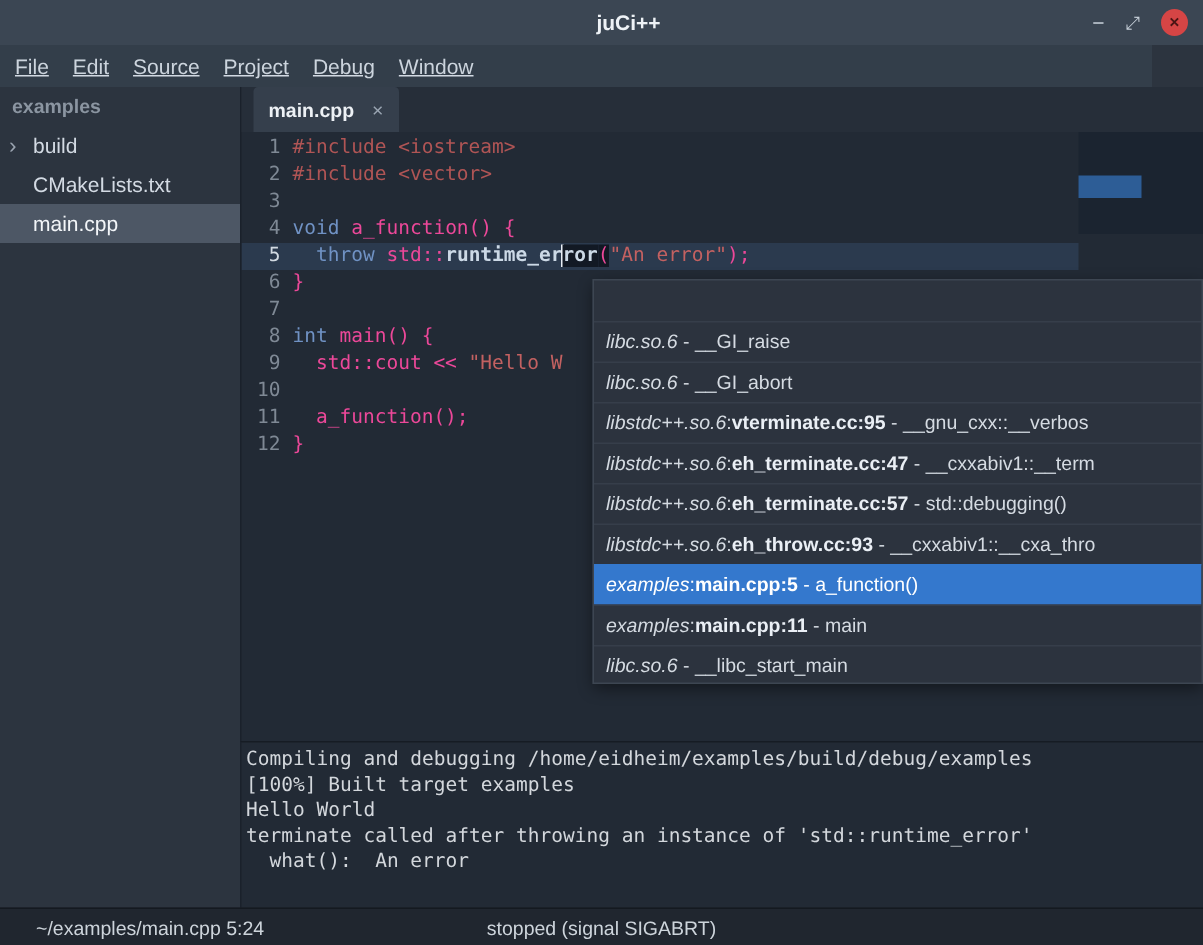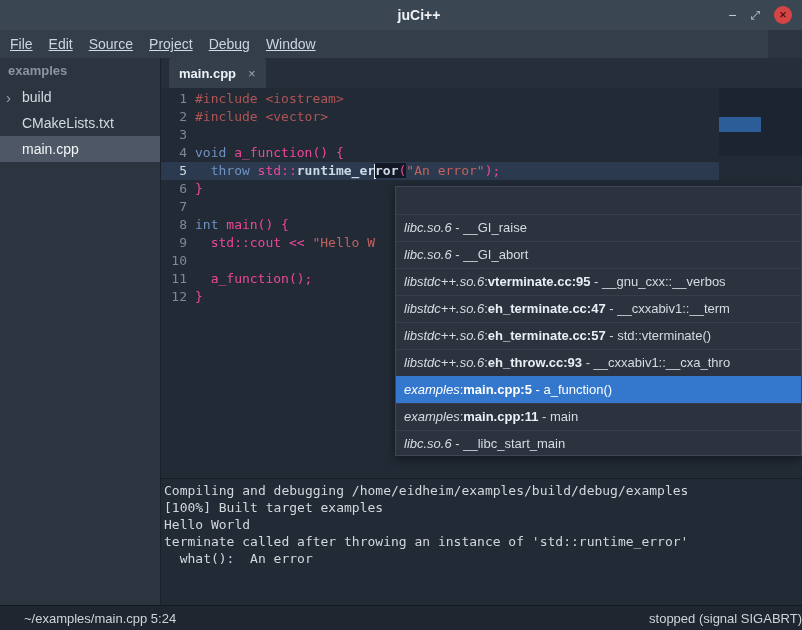--- a/index.html
+++ b/index.html
@@ -56,26 +56,26 @@
 
   
   .stack { position:absolute; left:395px; top:186px; width:407px; height:270px; background:#2c333e; border:1px solid #3d4652; box-shadow:0 3px 10px rgba(0,0,0,0.45); padding-top:27px; overflow:hidden; z-index:10; }
   .stack-row { height:27px; line-height:26px; padding:0 8px; border-top:1px solid #363e4a; white-space:nowrap; overflow:hidden; font-size:13px; color:#d5dbe2; cursor:default; }
   .stack-row.selected { background:var(--sel,#3478cd); border-top-color:var(--sel,#3478cd); color:#ffffff; }
   .mod { font-style:italic; }
   .loc { font-weight:bold; color:#eaeff5; }
   .stack-row.selected .loc { color:#ffffff; }
 
   
-  .output { position:absolute; left:160px; top:478px; width:642px; height:119px; background:#222a35; border-top:1px solid #161c24; border-left:1px solid #1a212b; }
+  .output { position:absolute; left:160px; top:494px; width:642px; height:119px; background:#222a35; border-top:1px solid #161c24; border-left:1px solid #1a212b; }
   .output pre { font-family:"DejaVu Sans Mono", monospace; font-size:13px; line-height:17px; color:#d3d7dc; padding:3px 0 0 3px; white-space:pre; }
 
   
   .statusbar { position:relative; position:absolute; left:0; top:605px; width:802px; height:25px; background:#20262f; border-top:1px solid #141920; display:flex; align-items:center; font-size:13px; color:#cdd4db; }
-  .status-center { position:absolute; left:0; width:100%; text-align:right; }
+  .status-center { position:absolute; left:0; width:100%; text-align:center; }
   .status-left { position:relative; padding-left:24px; z-index:2; }
 </style>
 </head>
 <body>
 
 <div class="window">
 
   <div class="titlebar">
     <span class="title">juCi++</span>
     <div class="win-controls">
@@ -179,21 +179,21 @@
   <div class="docfrag">
     <div class="band"></div>
   </div>
 
   <div class="stack">
     <div>
         <div class="stack-row"><span class="mod">libc.so.6</span> - <span>__GI_raise</span></div>
         <div class="stack-row"><span class="mod">libc.so.6</span> - <span>__GI_abort</span></div>
         <div class="stack-row"><span class="mod">libstdc++.so.6</span>:<span class="loc">vterminate.cc:95</span> - <span>__gnu_cxx::__verbos</span></div>
         <div class="stack-row"><span class="mod">libstdc++.so.6</span>:<span class="loc">eh_terminate.cc:47</span> - <span>__cxxabiv1::__term</span></div>
-        <div class="stack-row"><span class="mod">libstdc++.so.6</span>:<span class="loc">eh_terminate.cc:57</span> - <span>std::vterminate()</span></div>
+        <div class="stack-row"><span class="mod">libstdc++.so.6</span>:<span class="loc">eh_terminate.cc:57</span> - <span>std::debugging()</span></div>
         <div class="stack-row"><span class="mod">libstdc++.so.6</span>:<span class="loc">eh_throw.cc:93</span> - <span>__cxxabiv1::__cxa_thro</span></div>
         <div class="stack-row selected"><span class="mod">examples</span>:<span class="loc">main.cpp:5</span> - <span>a_function()</span></div>
         <div class="stack-row"><span class="mod">examples</span>:<span class="loc">main.cpp:11</span> - <span>main</span></div>
         <div class="stack-row"><span class="mod">libc.so.6</span> - <span>__libc_start_main</span></div>
         <div class="stack-row"><span class="mod">examples</span> - <span>_start</span></div>
       </div>
   </div>
 
   <div class="output">
     <pre>Compiling and debugging /home/eidheim/examples/build/debug/examples

